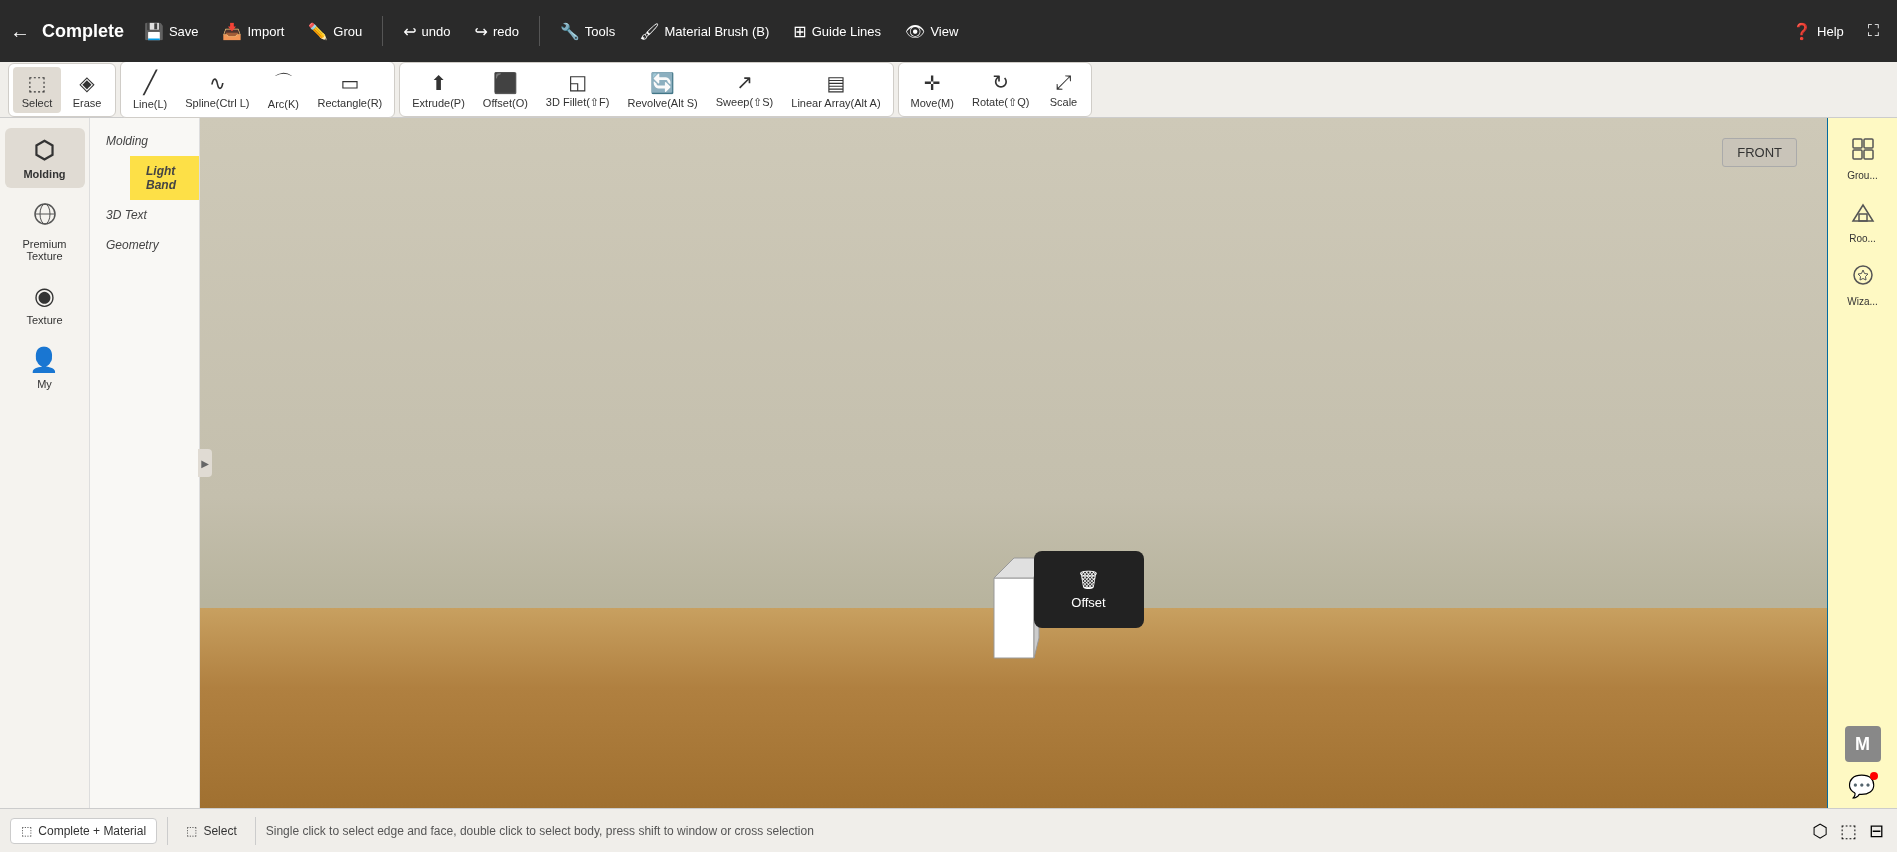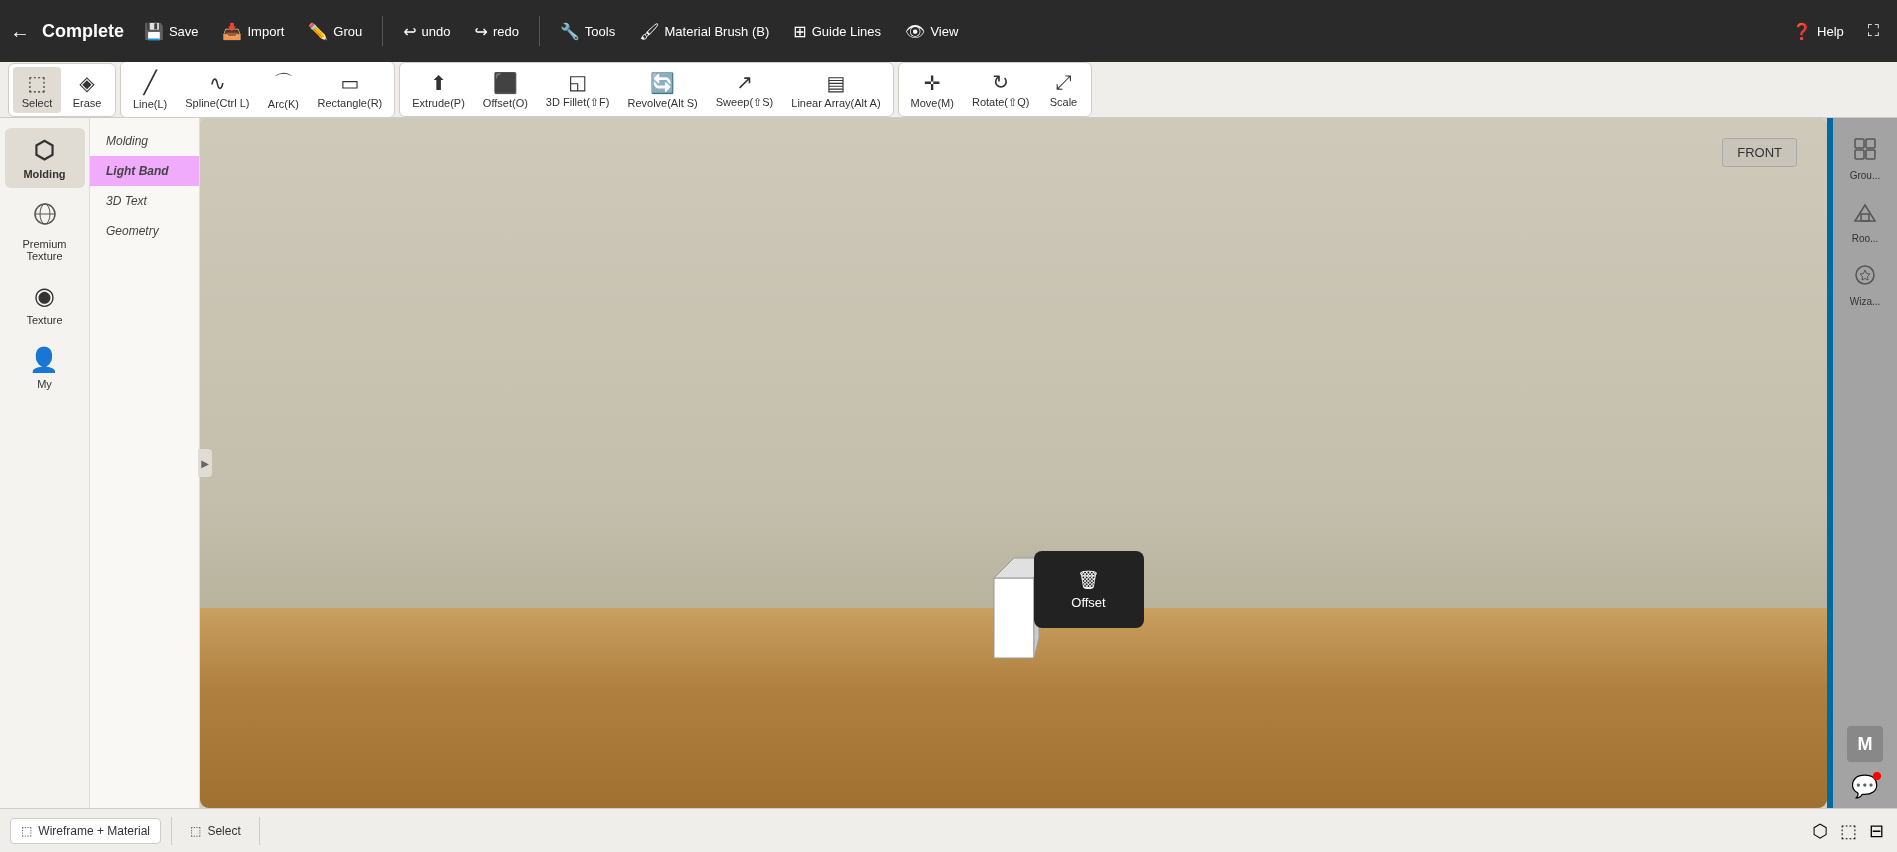--- a/index.html
+++ b/index.html
@@ -60,35 +60,34 @@
     .sidebar-icon { font-size: 24px; }
 
     
     #molding-panel {
       width: 110px; background: #f9f8f5; border-right: 1px solid #ddd;
       padding: 8px 0;
     }
     .molding-item {
       padding: 8px 16px; cursor: pointer; font-size: 12px; color: #444; font-style: italic;
     }
-    .molding-item.active { background: #f0abfc; font-weight: bold; }
+    .molding-item.active { background: #fde047; font-weight: bold; margin-left: 40px; }
 
     
     .collapse-arrow {
       position: absolute; left: 198px; top: 50%; transform: translateY(-50%);
       width: 14px; height: 28px; background: #e0dbd3; border-radius: 0 4px 4px 0;
       display: flex; align-items: center; justify-content: center; cursor: pointer;
       z-index: 50; font-size: 10px; color: #666;
     }
 
     
     #viewport {
       flex: 1; position: relative; overflow: hidden;
       background: linear-gradient(180deg, #c8c4b0 0%, #b8b49e 60%, #9a8060 75%, #c8a060 100%);
-      border-radius: 9px;
     }
 
     
     .floor {
       position: absolute; bottom: 0; left: 0; right: 0; height: 200px;
       background: linear-gradient(180deg, #c8a060 0%, #b8904a 50%, #a07830 100%);
     }
 
     
     .viewport-label {
@@ -110,21 +109,21 @@
       padding: 8px 0; min-width: 110px;
     }
     .context-menu-item {
       display: flex; flex-direction: column; align-items: center;
       padding: 10px 20px; cursor: pointer; gap: 4px; font-size: 13px;
     }
     .ctx-icon { font-size: 18px; }
 
     
     #right-panel {
-      width: 70px; background: #a3a3a3; border-left: 6px solid #0369a1;
+      width: 70px; background: #fef9c3; border-left: 1px solid #0369a1;
       display: flex; flex-direction: column; align-items: center;
       padding-top: 10px; gap: 2px;
     }
     .right-item {
       display: flex; flex-direction: column; align-items: center;
       padding: 8px 4px; cursor: pointer; font-size: 10px; color: #333;
       width: 64px; text-align: center; gap: 3px; border-radius: 4px;
     }
     .right-icon { font-size: 20px; }
     .right-m-badge {
@@ -411,26 +410,27 @@
         <span class="chat-dot"></span>
       </div>
     </div>
   </div>
 
 </div>
 
 <div id="bottombar">
   <button class="bottom-mode-btn">
     <span>⬚</span>
-    <span>Wireframe + Material</span>
+    <span>Complete + Material</span>
   </button>
   <div class="bottom-sep"></div>
   <button class="bottom-select-btn">
     <span>⬚</span>
     <span>Select</span>
   </button>
   <div class="bottom-sep"></div>
+  <span class="bottom-hint">Single click to select edge and face, double click to select body, press shift to window or cross selection</span>
   <div class="bottom-right-icons">
     <span class="bottom-icon-btn">⬡</span>
     <span class="bottom-icon-btn">⬚</span>
     <span class="bottom-icon-btn">⊟</span>
   </div>
 </div>
 
 </body></html>

